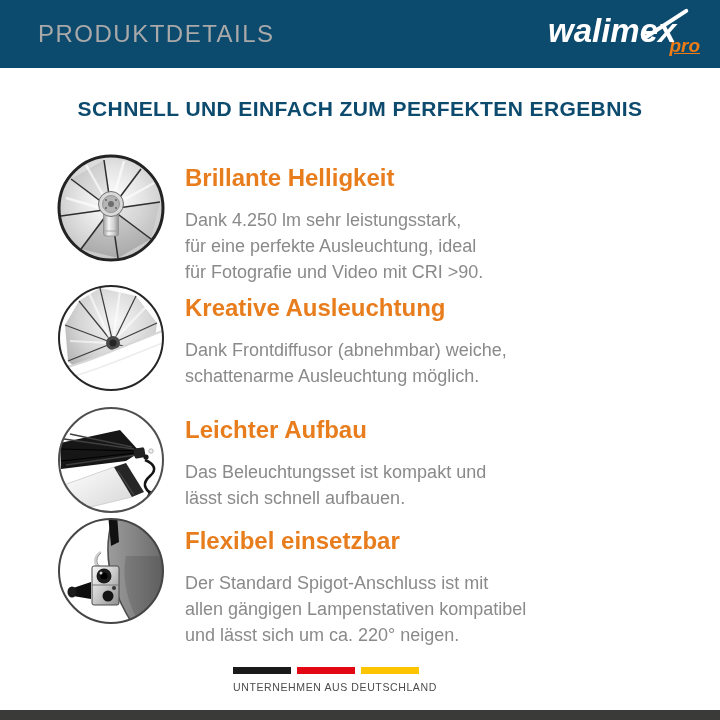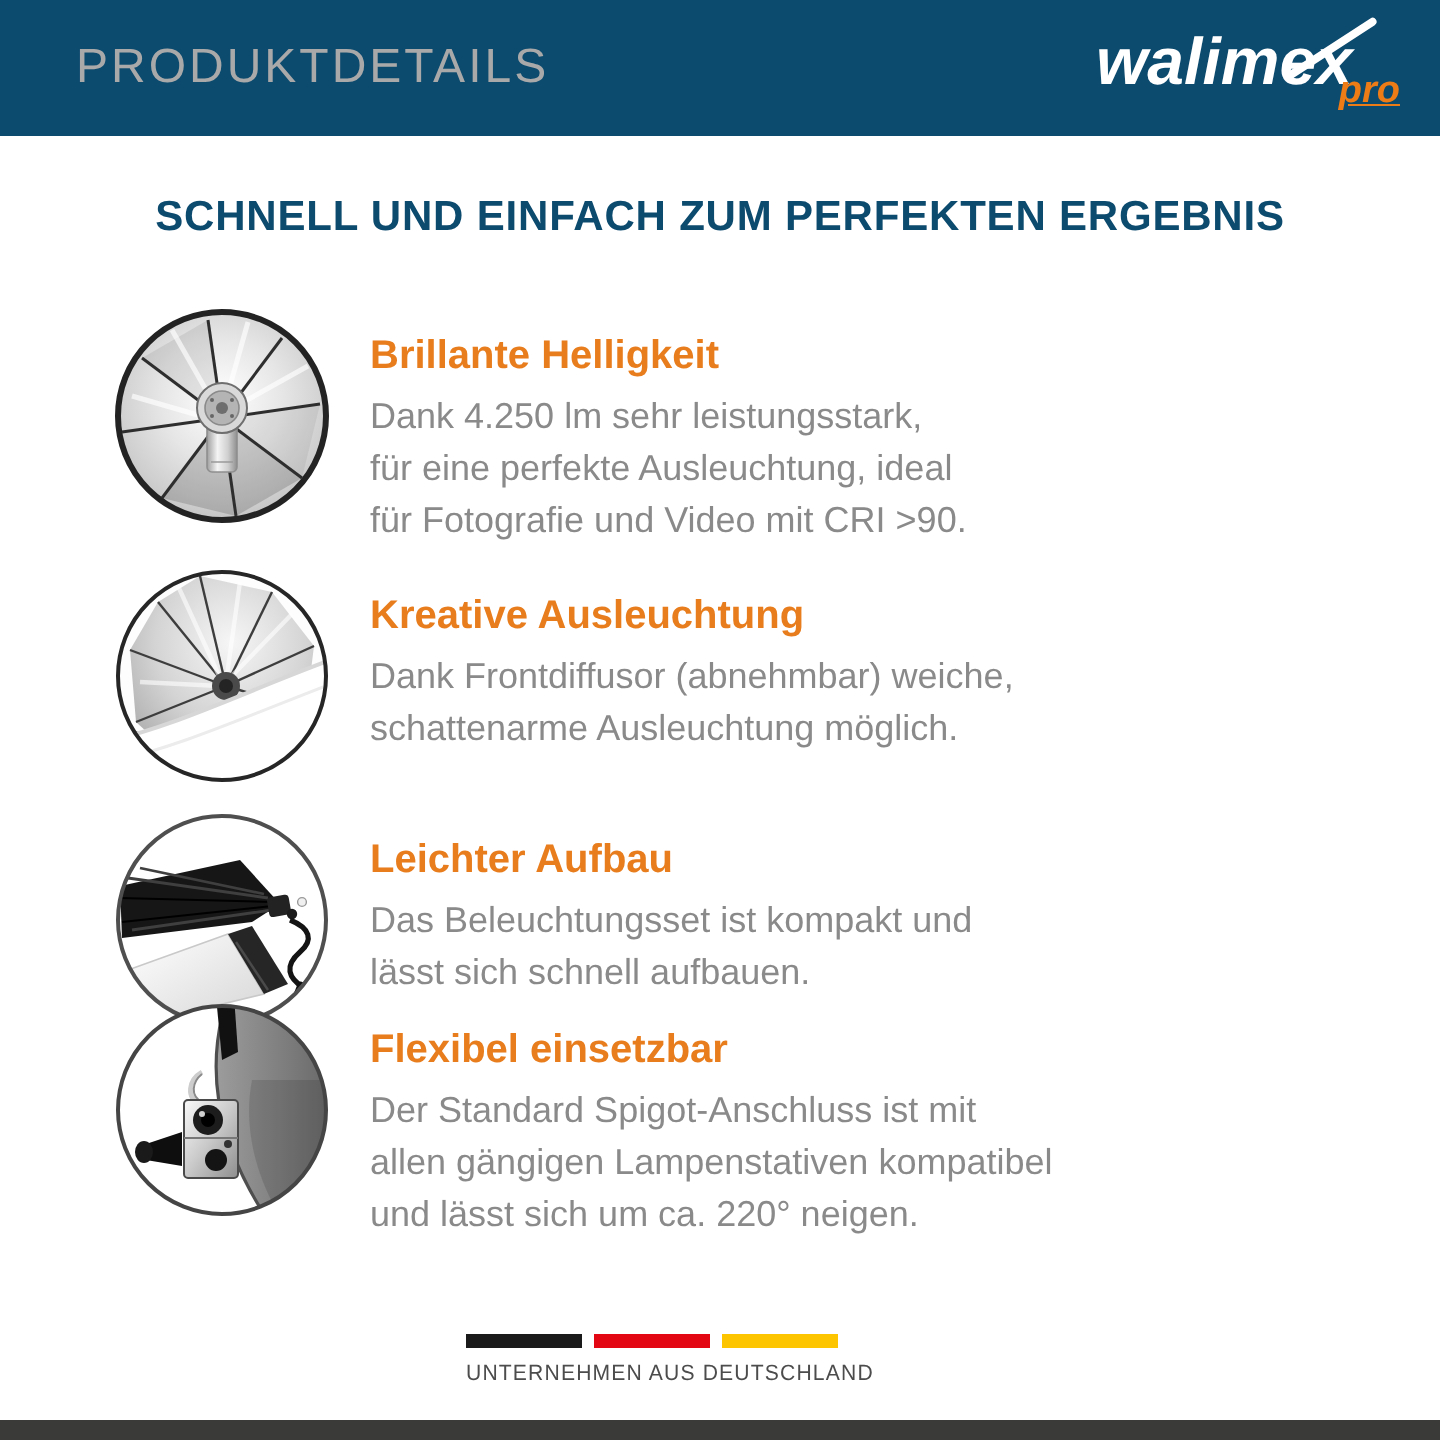--- a/index.html
+++ b/index.html
@@ -19,25 +19,25 @@
                 background: #ffffff; transform: rotate(-33deg); border-radius: 2px; }
   .logo-pro { position: absolute; right: 0; bottom: 2px; font-size: 19px; font-weight: bold;
               font-style: italic; color: #ee7c16; line-height: 1; text-decoration: underline; }
 
   
   .main-heading { position: absolute; top: 97px; left: 0; width: 720px; text-align: center;
                   font-size: 21px; font-weight: bold; color: #0c4a6e; letter-spacing: 0.4px; }
 
   
   .feature { position: absolute; left: 56px; display: flex; align-items: flex-start; }
-  .f1 { top: 153px; } .f2 { top: 283px; } .f3 { top: 405px; } .f4 { top: 500px; }
+  .f1 { top: 153px; } .f2 { top: 283px; } .f3 { top: 405px; } .f4 { top: 516px; }
   .f-img { width: 110px; height: 110px; flex: 0 0 110px; }
   .f-text { margin-left: 19px; padding-top: 13px; width: 500px; }
-  .f-title { font-size: 20px; font-weight: bold; color: #e87d1d; line-height: 24px; }
-  .f-body { margin-top: 5px; font-size: 18px; line-height: 26px; color: #8a8a8a; white-space: pre-line; }
+  .f-title { font-size: 24px; font-weight: bold; color: #e87d1d; line-height: 24px; }
+  .f-body { margin-top: 17px; font-size: 18px; line-height: 26px; color: #8a8a8a; white-space: pre-line; }
 
   
   .made-in { position: absolute; left: 185px; top: 667px; margin-left: 48px; }
   .flag-bars { display: flex; }
   .flag-bar { width: 58px; height: 7px; margin-right: 6px; }
   .made-in-label { margin-top: 7px; font-size: 11px; letter-spacing: 0.6px; color: #4c4c4c;
                    display: inline-block; transform: scaleX(0.96); transform-origin: left; }
 
   .bottom-bar { position: absolute; bottom: 0; left: 0; width: 720px; height: 10px; background: #3a3a38; }
 </style>

